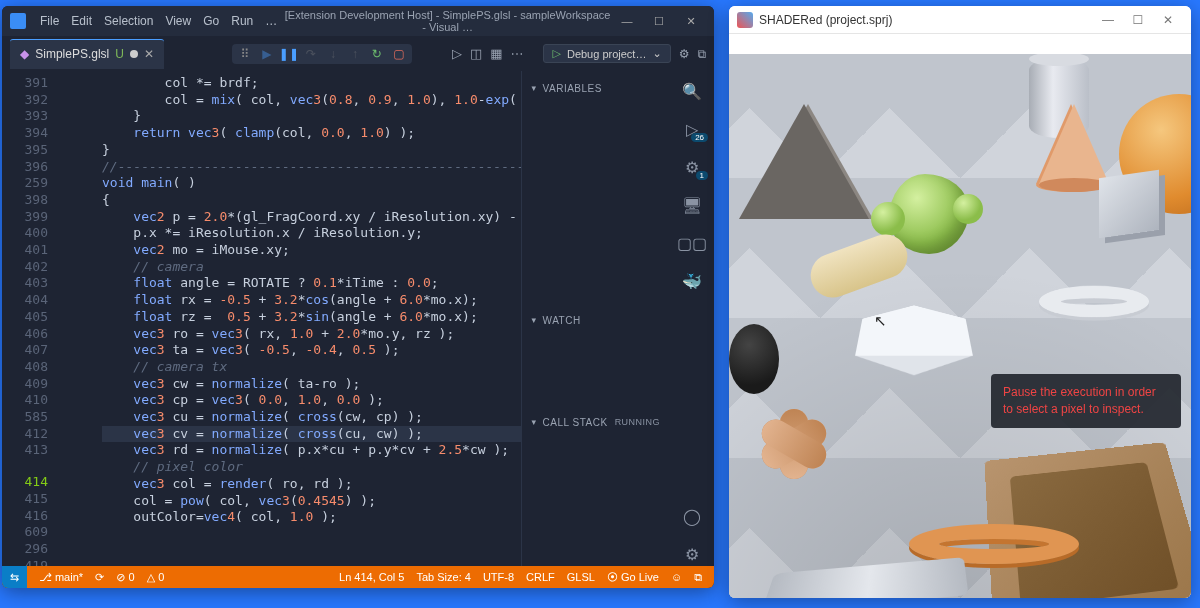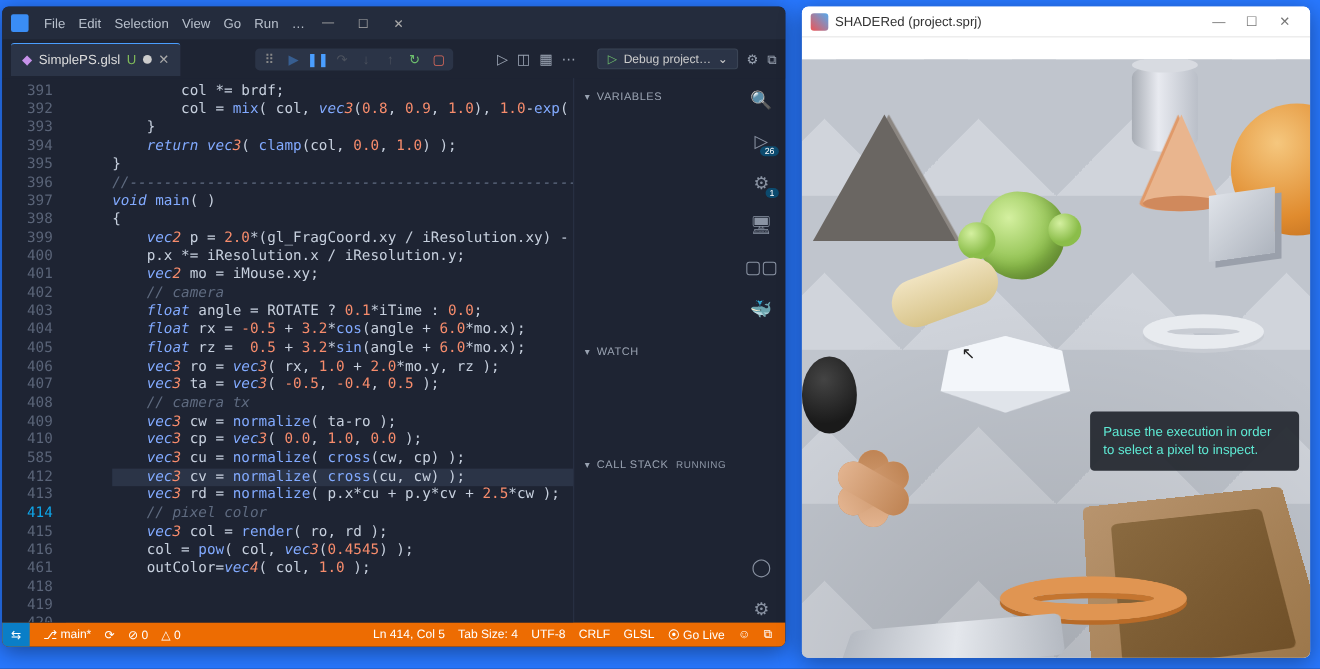--- a/index.html
+++ b/index.html
@@ -89,21 +89,21 @@
   .gutter {
     width: 58px;
     background:#1e2433;
     text-align:right;
     padding: 4px 12px 0 0;
     color:#5a6478;
     font-family: Consolas, monospace;
     font-size: 13px;
     line-height:16.7px;
   }
-  .gutter .hl { color:#0ea5e9; }
+  .gutter .hl { color:#84cc16;margin-top:15px; }
   .code {
     flex:1;
     padding: 4px 0 0 6px;
     font-family: Consolas, monospace;
     font-size: 13px;
     line-height:16.7px;
     white-space: pre;
     overflow:hidden;
     color:#c7d0de;
     margin-left:36px;
@@ -141,21 +141,21 @@
     height: 22px;
     background:#ed6c02;
     color:#fff;
     display:flex; align-items:center;
     font-size:11px;
     padding: 0 6px;
   }
   .statusbar .remote { background:#0a7ec7; height:100%; padding:0 8px; display:flex; align-items:center; margin:-0 6px 0 -6px; }
   .statusbar .item { padding: 0 6px; display:flex; align-items:center; gap:3px;}
   .statusbar .sp { flex:1; }
-  .ty { color:#82aaff;font-style:italic; }
+  .ty { color:#82aaff; }
   .fn { color:#82aaff; }
   .nm { color:#f78c6c; }
   .cm { color:#5f6b80; font-style:italic; }
   
   .shadered {
     position:absolute;
     left: 729px; top: 6px;
     width: 462px; height: 592px;
     background:#fff;
     border-radius: 6px;
@@ -272,41 +272,42 @@
   }
   
   .darkball { left:0px; top:270px; width:50px; height:70px;
     background:radial-gradient(circle at 40% 30%,#444,#1a1a1a 70%);
     border-radius:50%;
   }
   
   .tooltip {
     position:absolute; right:10px; top:320px; width:190px;
     background:rgba(34,38,46,.92);
-    color:#5eead4; font-size:12px;
+    color:#ef4444; font-size:12px;
     padding:10px 12px; border-radius:4px;
     line-height:1.4;
   }
   
   .cursor { position:absolute; left:145px; top:258px; font-size:15px; color:#222;}
 </style>
 </head>
 <body>
 
 <div class="vscode">
 
   <div class="titlebar">
     <div class="logo"></div>
     <span class="menu-item">File</span>
     <span class="menu-item">Edit</span>
     <span class="menu-item">Selection</span>
     <span class="menu-item">View</span>
     <span class="menu-item">Go</span>
     <span class="menu-item">Run</span>
     <span class="menu-item">…</span>
+    <div class="title">[Extension Development Host] - SimplePS.glsl - sampleWorkspace - Visual …</div>
     <div class="winctl">
       <span>—</span>
       <span>☐</span>
       <span>✕</span>
     </div>
   </div>
 
   <div class="tabbar">
     <div class="tab">
       <span style="color:#c792ea;">◆</span>
@@ -344,42 +345,42 @@
 
   <div class="body">
     <div class="editor-col">
       <div class="gutter" id="gutter">
           <div>391</div>
           <div>392</div>
           <div>393</div>
           <div>394</div>
           <div>395</div>
           <div>396</div>
-          <div>397</div>
+          <div>259</div>
           <div>398</div>
           <div>399</div>
           <div>400</div>
           <div>401</div>
           <div>402</div>
           <div>403</div>
           <div>404</div>
           <div>405</div>
           <div>406</div>
           <div>407</div>
           <div>408</div>
           <div>409</div>
           <div>410</div>
           <div>585</div>
           <div>412</div>
           <div>413</div>
           <div class="hl">414</div>
           <div>415</div>
           <div>416</div>
-          <div>461</div>
-          <div>418</div>
+          <div>609</div>
+          <div>296</div>
           <div>419</div>
           <div>420</div>
         </div>
       <div class="code" id="code"><div>        col *= brdf;</div><div>        col = <span class="fn">mix</span>( col, <span class="ty">vec<span class="nm">3</span></span>(<span class="nm">0.8</span>, <span class="nm">0.9</span>, <span class="nm">1.0</span>), <span class="nm">1.0</span>-<span class="fn">exp</span>( <span class="nm">-0.005</span>*t*t</div><div>    }</div><div>    <span class="ty">return</span> <span class="ty">vec<span class="nm">3</span></span>( <span class="fn">clamp</span>(col, <span class="nm">0.0</span>, <span class="nm">1.0</span>) );</div><div>}</div><div><span class="cm">//--------------------------------------------------------------</span></div><div><span class="ty">void</span> <span class="fn">main</span>( )</div><div>{</div><div>    <span class="ty">vec<span class="nm">2</span></span> p = <span class="nm">2.0</span>*(gl_FragCoord.xy / iResolution.xy) - <span class="nm">1.0</span>;</div><div>    p.x *= iResolution.x / iResolution.y;</div><div>    <span class="ty">vec<span class="nm">2</span></span> mo = iMouse.xy;</div><div></div><div>    <span class="cm">// camera</span></div><div>    <span class="ty">float</span> angle = ROTATE ? <span class="nm">0.1</span>*iTime : <span class="nm">0.0</span>;</div><div>    <span class="ty">float</span> rx = <span class="nm">-0.5</span> + <span class="nm">3.2</span>*<span class="fn">cos</span>(angle + <span class="nm">6.0</span>*mo.x);</div><div>    <span class="ty">float</span> rz =  <span class="nm">0.5</span> + <span class="nm">3.2</span>*<span class="fn">sin</span>(angle + <span class="nm">6.0</span>*mo.x);</div><div>    <span class="ty">vec<span class="nm">3</span></span> ro = <span class="ty">vec<span class="nm">3</span></span>( rx, <span class="nm">1.0</span> + <span class="nm">2.0</span>*mo.y, rz );</div><div>    <span class="ty">vec<span class="nm">3</span></span> ta = <span class="ty">vec<span class="nm">3</span></span>( <span class="nm">-0.5</span>, <span class="nm">-0.4</span>, <span class="nm">0.5</span> );</div><div></div><div>    <span class="cm">// camera tx</span></div><div>    <span class="ty">vec<span class="nm">3</span></span> cw = <span class="fn">normalize</span>( ta-ro );</div><div>    <span class="ty">vec<span class="nm">3</span></span> cp = <span class="ty">vec<span class="nm">3</span></span>( <span class="nm">0.0</span>, <span class="nm">1.0</span>, <span class="nm">0.0</span> );</div><div>    <span class="ty">vec<span class="nm">3</span></span> cu = <span class="fn">normalize</span>( <span class="fn">cross</span>(cw, cp) );</div><div style="background: rgb(43, 52, 71);">    <span class="ty">vec<span class="nm">3</span></span> cv = <span class="fn">normalize</span>( <span class="fn">cross</span>(cu, cw) );</div><div>    <span class="ty">vec<span class="nm">3</span></span> rd = <span class="fn">normalize</span>( p.x*cu + p.y*cv + <span class="nm">2.5</span>*cw );</div><div></div><div>    <span class="cm">// pixel color</span></div><div>    <span class="ty">vec<span class="nm">3</span></span> col = <span class="fn">render</span>( ro, rd );</div><div>    col = <span class="fn">pow</span>( col, <span class="ty">vec<span class="nm">3</span></span>(<span class="nm">0.4545</span>) );</div><div>    outColor=<span class="ty">vec<span class="nm">4</span></span>( col, <span class="nm">1.0</span> );</div></div>
     </div>
 
     <div class="debug-panel">
       <div class="panel-head">
         <span class="chev">▾</span>
         <span>VARIABLES</span>

